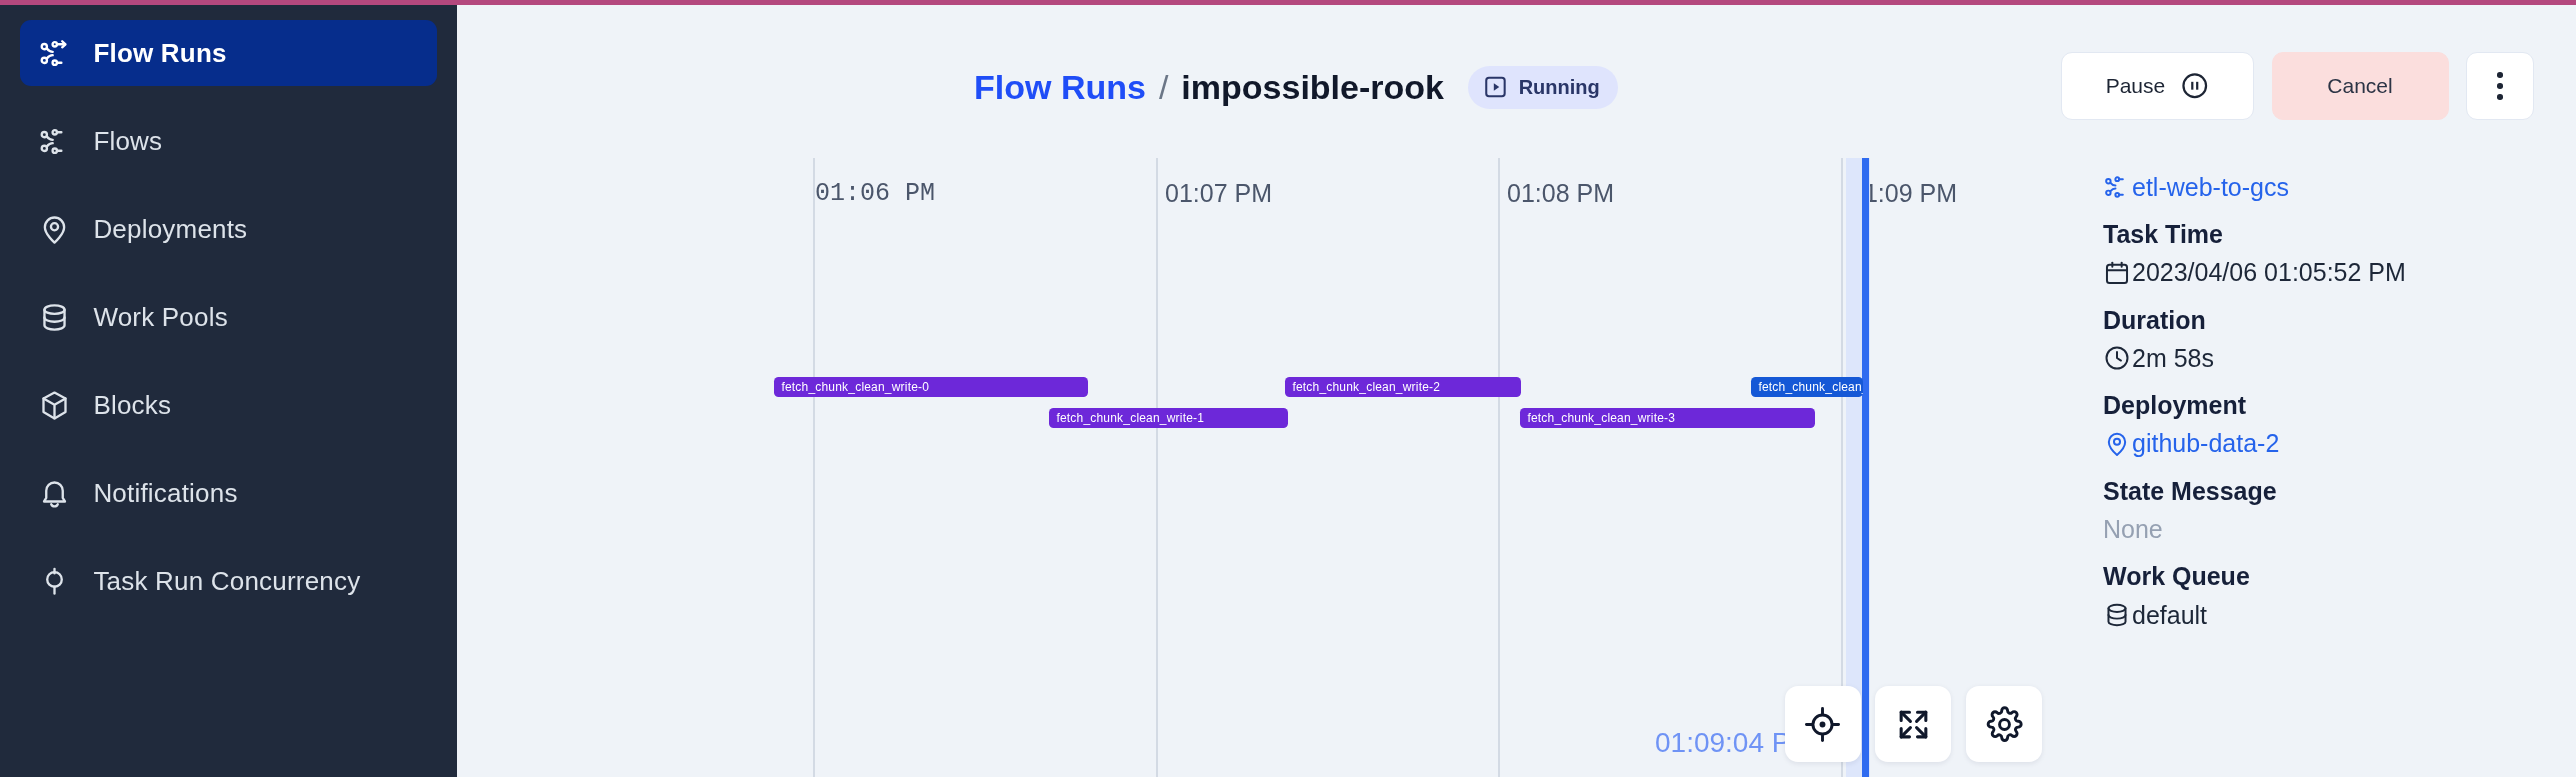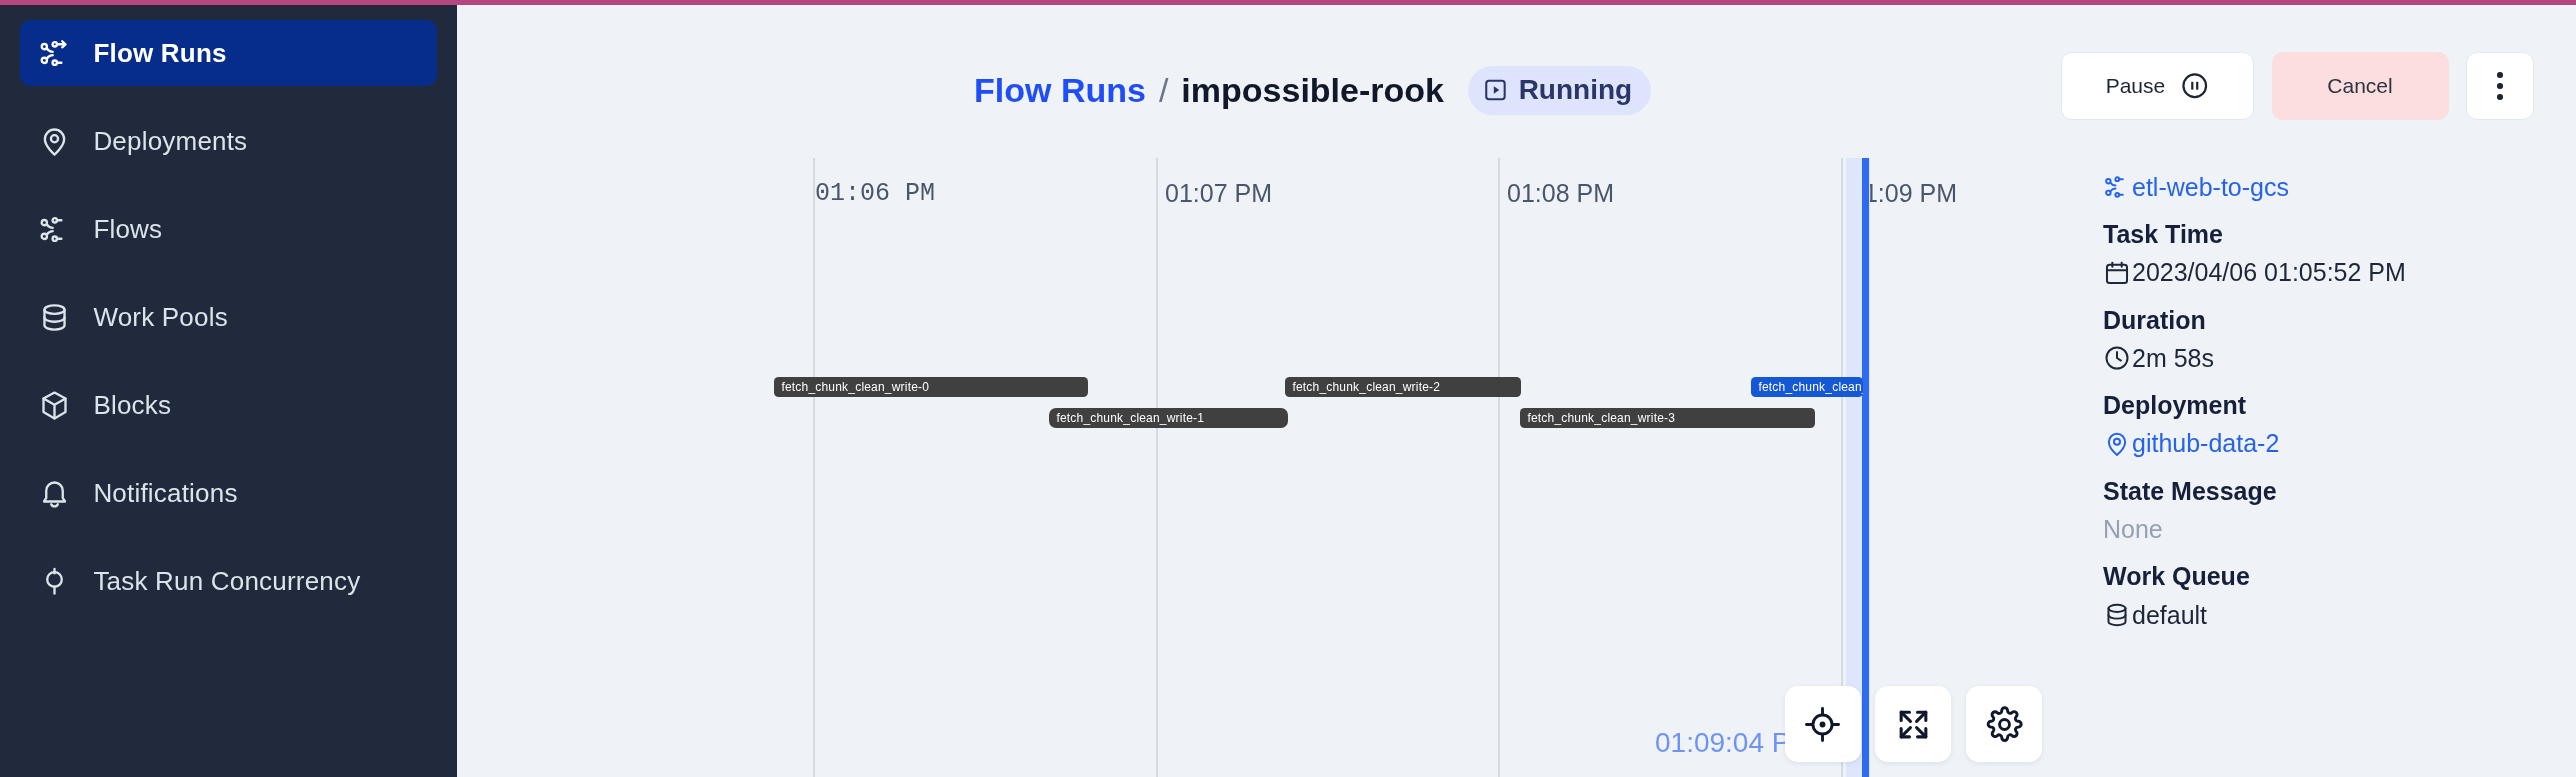--- a/index.html
+++ b/index.html
@@ -102,21 +102,21 @@
   }
   .badge {
     margin-left: 24px;
     display: inline-flex;
     align-items: center;
     gap: 10px;
     background: #dfe4fd;
     color: #2a3668;
     border-radius: 920px;
     padding: 8.3px 18.4px 8.3px 14.7px;
-    font-size: 28px;
+    font-size: 20px;
     font-weight: 600;
   }
   .badge svg { width: 26px; height: 26px; display: block; }
 
   .header-actions {
     position: absolute;
     right: 42px;
     top: 52px;
     display: flex;
     align-items: center;
@@ -188,21 +188,21 @@
   .nowline {
     position: absolute;
     top: 0; bottom: 0;
     width: 7.4px;
     background: #2f6bf0;
   }
   .bar {
     position: absolute;
     height: 20px;
     border-radius: 4.6px;
-    background: #404040;
+    background: #6d28d9;
     display: flex;
     align-items: center;
     overflow: hidden;
   }
   .bar.running { background: #1558d6; }
   .bar-label {
     color: #ffffff;
     font-size: 12px;
     padding-left: 7.4px;
     white-space: nowrap;
@@ -279,38 +279,38 @@
             <path d="M6.4 8.4c1.6 2 3.2 2.4 4.3 2.4M6.4 15.6c1.6-2 3.2-2.4 4.3-2.4"></path>
             <path d="M13.8 5.3h5.6M13.8 18.7h3.2"></path>
             <path d="M17.6 3.1l2.4 2.2-2.4 2.2"></path>
           </svg>
         </span>
         <span class="nav-label">Flow Runs</span>
       </div>
       <div class="nav-item">
         <span class="nico">
           <svg viewBox="0 0 24 24" fill="none" stroke="currentColor" stroke-width="1.7" stroke-linecap="round" stroke-linejoin="round">
-            <path d="M12 21.5s7-6.2 7-11.2A7 7 0 0 0 5 10.3c0 5 7 11.2 7 11.2z"></path>
-            <circle cx="12" cy="10" r="2.6"></circle>
-          </svg>
-        </span>
-        <span class="nav-label">Deployments</span>
-      </div>
-      <div class="nav-item">
-        <span class="nico">
-          <svg viewBox="0 0 24 24" fill="none" stroke="currentColor" stroke-width="1.7" stroke-linecap="round" stroke-linejoin="round">
             <circle cx="4.6" cy="7" r="1.9"></circle>
             <circle cx="4.6" cy="17" r="1.9"></circle>
             <circle cx="12.2" cy="5.3" r="1.6"></circle>
             <circle cx="12.2" cy="18.7" r="1.6"></circle>
             <path d="M6.4 8.4c1.6 2 3.2 2.4 4.3 2.4M6.4 15.6c1.6-2 3.2-2.4 4.3-2.4"></path>
             <path d="M13.8 5.3h3.2M13.8 18.7h3.2"></path>
           </svg>
         </span>
         <span class="nav-label">Flows</span>
+      </div>
+      <div class="nav-item">
+        <span class="nico">
+          <svg viewBox="0 0 24 24" fill="none" stroke="currentColor" stroke-width="1.7" stroke-linecap="round" stroke-linejoin="round">
+            <path d="M12 21.5s7-6.2 7-11.2A7 7 0 0 0 5 10.3c0 5 7 11.2 7 11.2z"></path>
+            <circle cx="12" cy="10" r="2.6"></circle>
+          </svg>
+        </span>
+        <span class="nav-label">Deployments</span>
       </div>
       <div class="nav-item">
         <span class="nico">
           <svg viewBox="0 0 24 24" fill="none" stroke="currentColor" stroke-width="1.7" stroke-linecap="round" stroke-linejoin="round">
             <ellipse cx="12" cy="6.3" rx="7.3" ry="3.1"></ellipse>
             <path d="M4.7 6.3v11.4c0 1.7 3.3 3.1 7.3 3.1s7.3-1.4 7.3-3.1V6.3"></path>
             <path d="M4.7 12c0 1.7 3.3 3.1 7.3 3.1s7.3-1.4 7.3-3.1"></path>
           </svg>
         </span>
         <span class="nav-label">Work Pools</span>
@@ -395,21 +395,21 @@
         <div class="tick-label" style="left: 708px;">01:07 PM</div>
         <div class="gridline" style="left: 1041px;"></div>
         <div class="tick-label" style="left: 1050px;">01:08 PM</div>
         <div class="gridline" style="left: 1384px;"></div>
         <div class="tick-label" style="left: 1393px;">01:09 PM</div>
         <div class="nowband" style="left: 1389px;"></div>
         <div class="nowline" style="left: 1405px;"></div>
         <div class="bar" style="left: 317px; width: 314px; top: 219px;">
           <span class="bar-label">fetch_chunk_clean_write-0</span>
         </div>
-        <div class="bar" style="left: 592px; width: 239px; top: 250px; border-radius: 7px;">
+        <div class="bar" style="left: 592px; width: 239px; top: 250px;">
           <span class="bar-label">fetch_chunk_clean_write-1</span>
         </div>
         <div class="bar" style="left: 828px; width: 236px; top: 219px;">
           <span class="bar-label">fetch_chunk_clean_write-2</span>
         </div>
         <div class="bar" style="left: 1063px; width: 295px; top: 250px;">
           <span class="bar-label">fetch_chunk_clean_write-3</span>
         </div>
         <div class="bar running" style="left: 1294px; width: 112px; top: 219px;">
           <span class="bar-label">fetch_chunk_clean_write-4</span>

